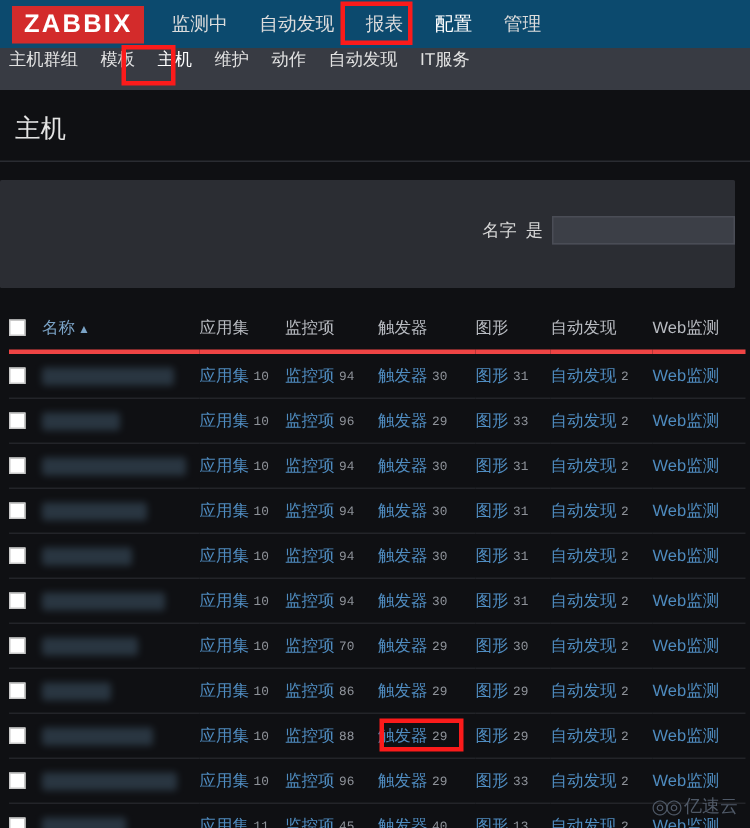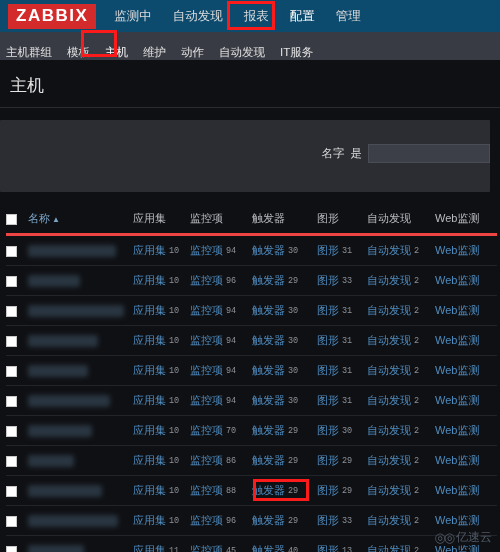--- a/index.html
+++ b/index.html
@@ -47,21 +47,21 @@
     width: 48px; height: 29px;
     border: 3px solid #fb1b1b;
     pointer-events: none;
   }
 
   
   .subbar {
     height: 28px;
     background: #383b43;
     display: flex;
-    align-items: flex-end;
+    align-items: flex-start;
     padding-left: 6px;
     gap: 15px;
     font-size: 11.5px;
     color: #e2e2e2;
     position: relative;
   }
   .subbar .item { cursor: pointer; white-space: nowrap; }
   .subbar .item.active { color: #ffffff; }
   .annot-host {
     position: absolute;

